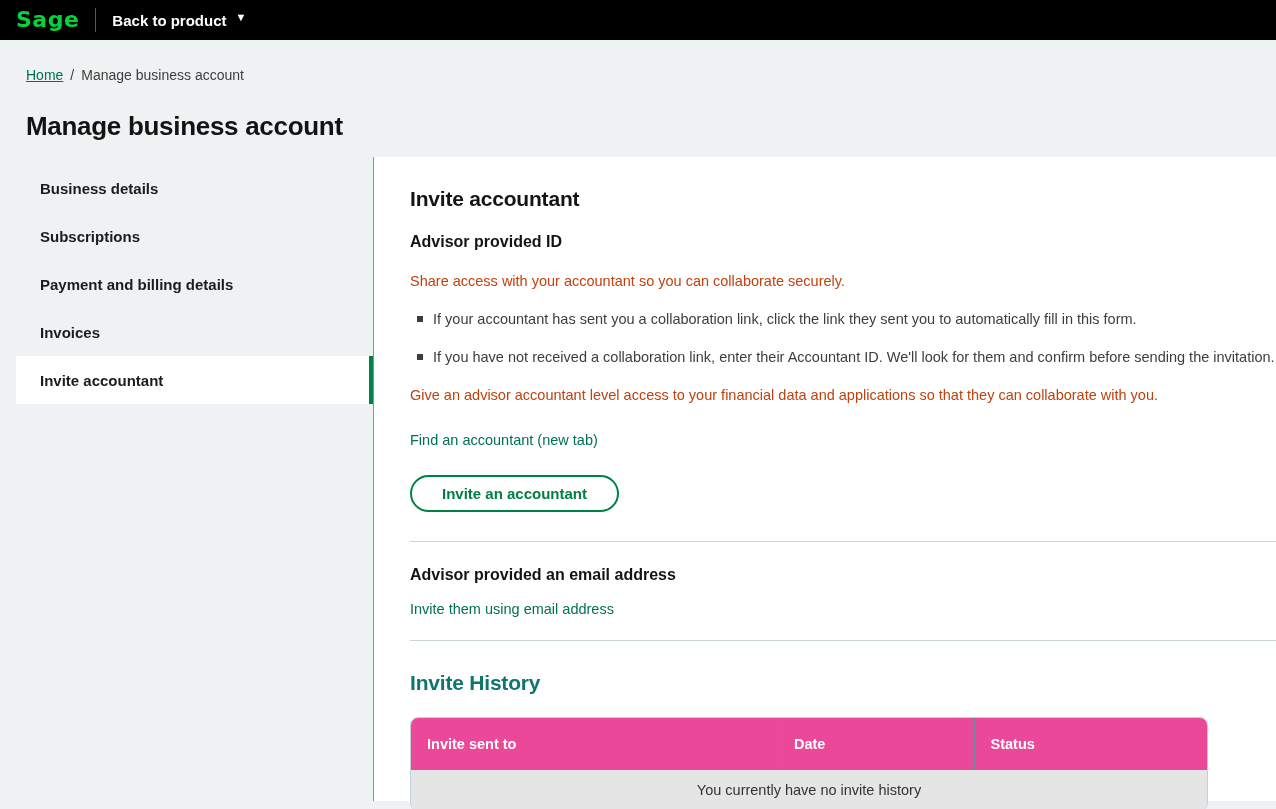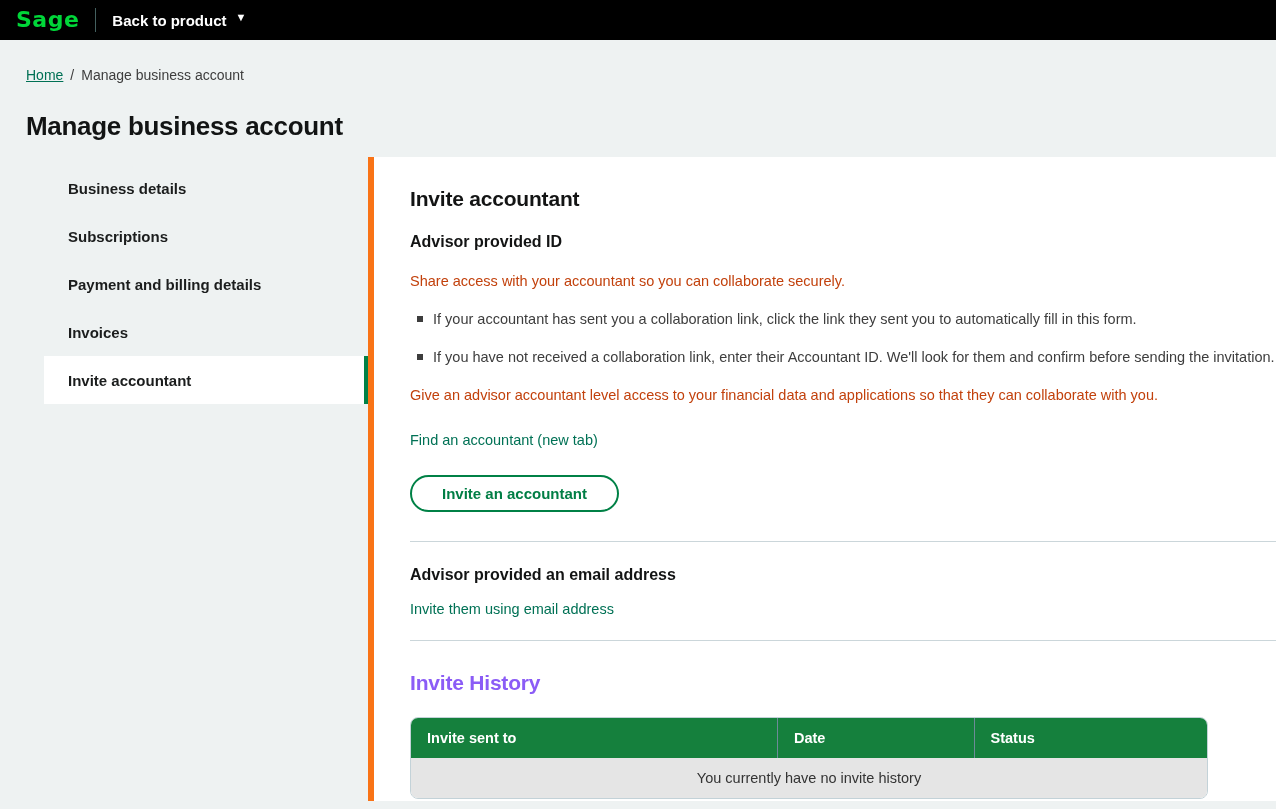--- a/index.html
+++ b/index.html
@@ -73,23 +73,22 @@
   }
 
   
   .layout {
     display: flex;
     height: 644px;
   }
   .sidebar {
     width: 374px;
     flex: 0 0 374px;
-    border-right: 6px solid #f97316;
+    border-right: 1px solid #f97316;
     padding-top: 7px;
-    padding-left: 28px;
   }
   .side-item {
     margin-left: 16px;
     height: 48px;
     display: flex;
     align-items: center;
     padding-left: 24px;
     font-size: 15px;
     font-weight: 700;
     color: #1B1D1D;
@@ -170,41 +169,41 @@
   hr.rule {
     border: none;
     border-top: 1px solid #CBD6DA;
     margin: 29px 0 0 0;
   }
   .link-email { margin-top: 17px; }
   .history-heading {
     font-size: 21px;
     font-weight: 800;
     letter-spacing: -0.2px;
-    color: #8b5cf6;
+    color: #0f766e;
     margin-top: 30px;
   }
 
   
   .invite-table {
     margin-top: 22px;
     width: 798px;
     border-collapse: separate;
     border-spacing: 0;
     border: 1px solid #C3D2D8;
     border-radius: 8px;
     overflow: hidden;
   }
   .invite-table th {
-    background: #15803d;
+    background: #ec4899;
     color: #fff;
     font-size: 14.5px;
     font-weight: 700;
     text-align: left;
-    height: 40px;
+    height: 52px;
     padding-left: 16px;
     border-right: 1px solid #6D8A98;
   }
   .invite-table th:last-child { border-right: none; }
   .col-invite { width: 368px; }
   .col-date { width: 197px; }
   .col-status { width: 233px; }
   .invite-table td.empty-cell {
     height: 40px;
     text-align: center;

